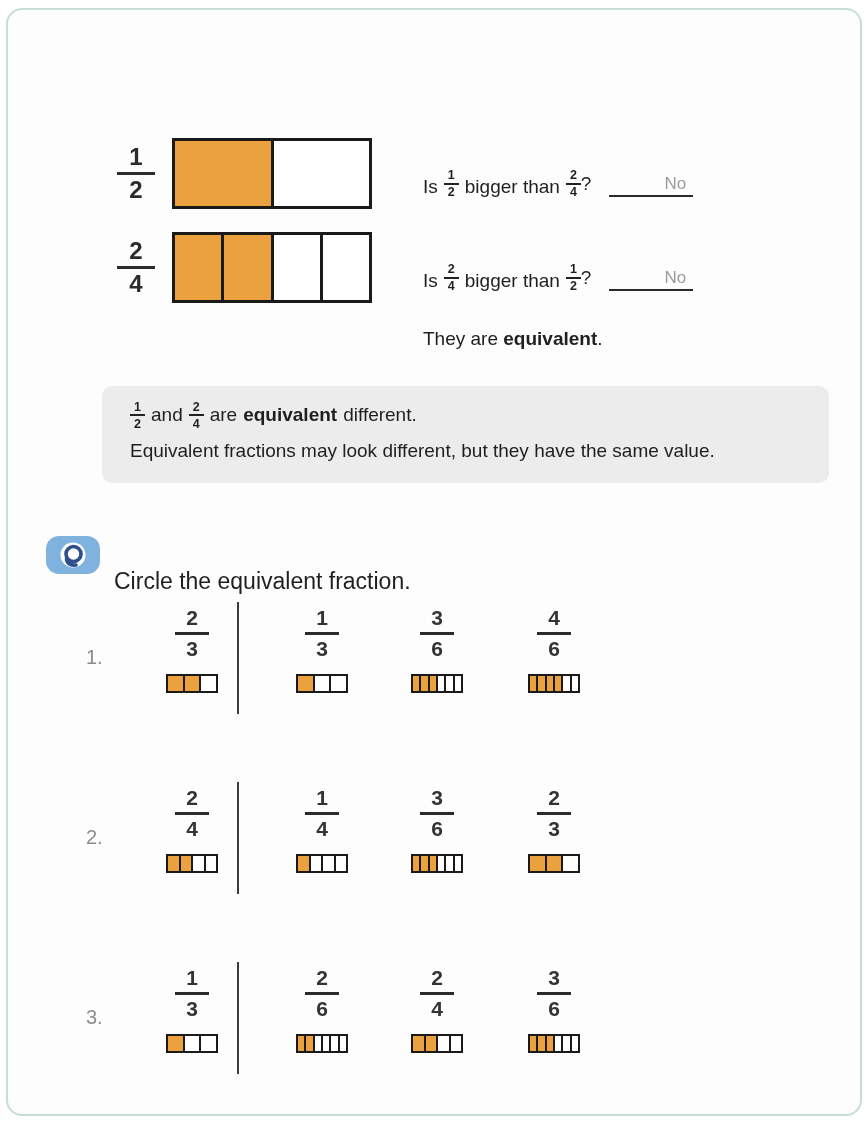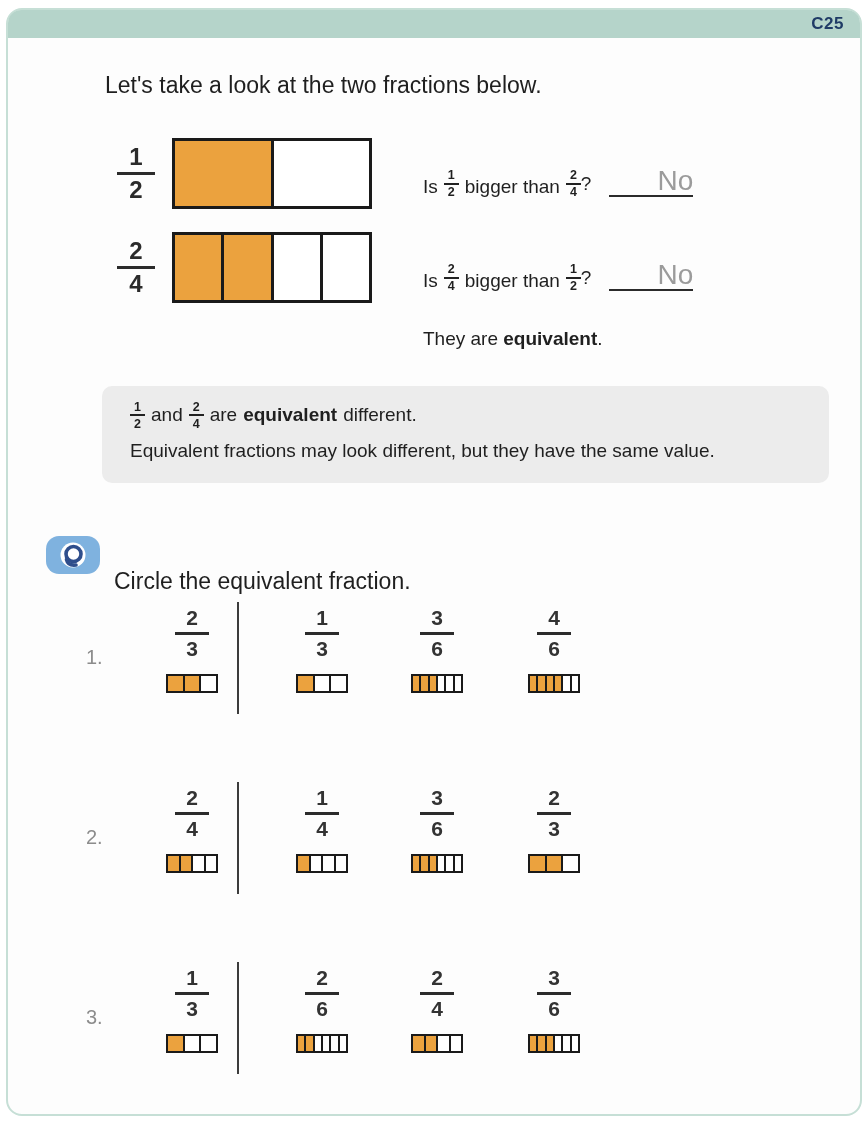--- a/index.html
+++ b/index.html
@@ -29,21 +29,21 @@
   .cell.filled{background:var(--orange);}
   
   .q-line{position:absolute;left:415px;display:flex;align-items:flex-end;gap:6px;
           font-size:19px;height:34px;}
   .nogap{display:inline-flex;align-items:center;}
   .sfrac{display:inline-flex;flex-direction:column;align-items:center;}
   .sfrac .n,.sfrac .d{font-size:12.5px;line-height:12px;font-weight:600;}
   .sfrac .sline{width:15px;height:2px;background:#222;margin:1.5px 0;}
   .blank{align-self:flex-end;margin-left:12px;margin-bottom:1px;width:84px;text-align:center;
          border-bottom:2.5px solid #2b2b2b;}
-  .ans{color:var(--ansgray);font-size:28px;line-height:22px;margin-left:48px;}
+  .ans{color:var(--ansgray);font-size:17px;line-height:22px;margin-left:48px;}
   .conclusion{position:absolute;left:415px;top:318px;font-size:19px;}
   
   .note{position:absolute;left:94px;top:376px;width:727px;height:97px;background:var(--graybox);
         border-radius:10px;box-sizing:border-box;padding:13px 10px 0 28px;font-size:19px;}
   .note-line1{display:flex;align-items:center;gap:6px;height:32px;}
   .note-line2{margin-top:9px;}
   
   .qicon{position:absolute;left:38px;top:526px;width:54px;height:38px;}
   .prompt{position:absolute;left:106px;top:530px;font-size:23px;margin-top:28px;}
   
@@ -56,25 +56,21 @@
   .pfrac .fline{display:block;width:34px;height:2.5px;background:#2b2b2b;margin:2px auto;}
   .sbar{display:flex;width:52px;height:19px;border:2px solid var(--barline);box-sizing:border-box;
         background:#fff;margin:13px auto 0;}
   .sbar .cell{flex:1;border-right:2px solid var(--barline);}
   b{font-weight:bold;}
 </style>
 </head>
 <body>
 
 <div class="card">
-  <div class="band">
-    <span class="tag">C25</span>
-  </div>
-
-  <div class="title">Let's take a look at the two fractions below.</div>
+
 
   <div class="model-row" style="top:128px">
     <div class="bigfrac">
       <span class="fn">1</span>
       <span class="fline"></span>
       <span class="fd">2</span>
     </div>
     <div class="bigbar">
         <div class="cell filled"></div>
         <div class="cell"></div>

